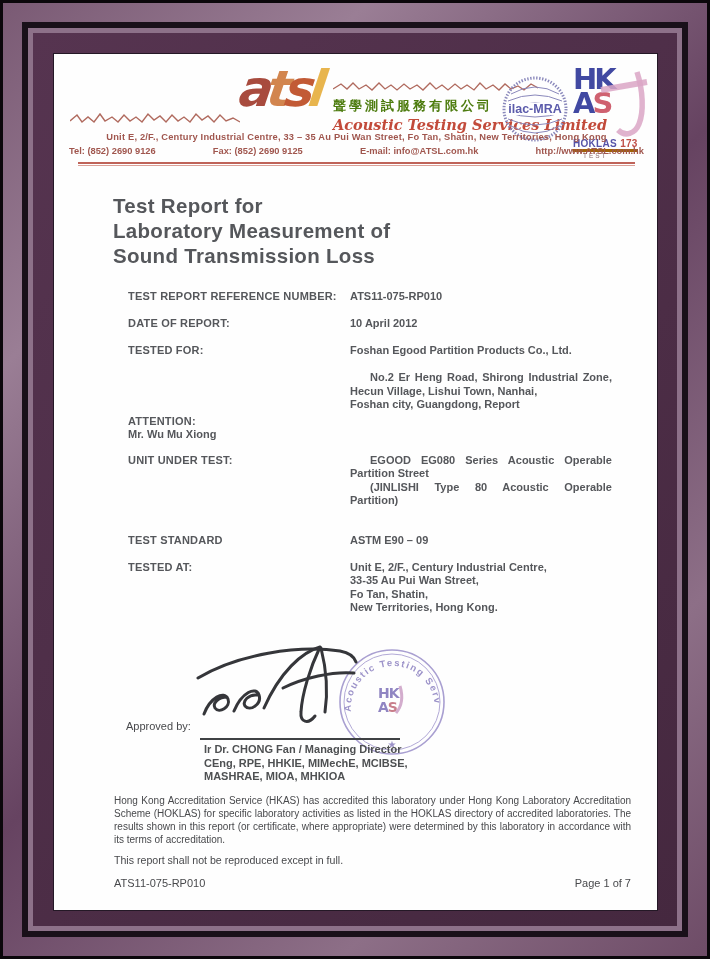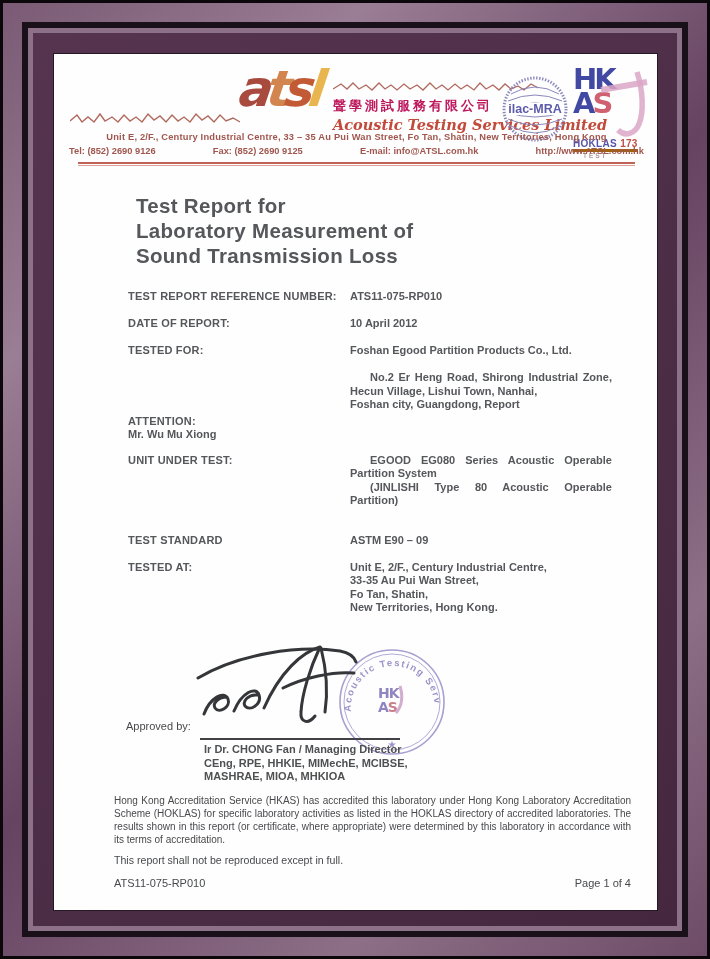--- a/index.html
+++ b/index.html
@@ -27,21 +27,21 @@
   .atsl {
     position:absolute; left:186px; top:10px; line-height:1;
     font-family:"DejaVu Sans", sans-serif;
     font-size:50px; font-weight:bold; font-style:italic;
     letter-spacing:-6px; transform:skewX(-8deg);
   }
   .atsl .l1{color:#a84b3e;} .atsl .l2{color:#d2854e;} .atsl .l3{color:#c25a35;} .atsl .l4{color:#e8b54e;}
   .zig-left { position:absolute; left:16px; top:58px; }
   .logo-right { position:absolute; left:279px; top:24px; width:215px; }
   .logo-cn {
-    font-size:13px; font-weight:bold; color:#be185d; letter-spacing:3px;
+    font-size:13px; font-weight:bold; color:#4d7c0f; letter-spacing:3px;
     white-space:nowrap; margin-top:1px;
   }
   .logo-en {
     font-family:"DejaVu Serif", serif; font-style:italic; font-weight:bold;
     font-size:14.5px; color:#c24a3a; white-space:nowrap; margin-top:1px;
   }
   .ilac { position:absolute; left:447px; top:18px; }
   .hkas { position:absolute; left:519px; top:14px; width:78px; text-align:left; }
   .hkas-hk, .hkas-as {
     font-family:"DejaVu Sans", sans-serif; font-weight:bold;
@@ -61,21 +61,21 @@
     position:absolute; left:15px; top:92px; width:575px;
     display:flex; justify-content:space-between;
     font-size:9.3px; font-weight:bold; color:#a0564e;
   }
   .rule {
     position:absolute; left:24px; top:108px; width:557px; height:4px;
     background:linear-gradient(#bf6359 0 2px, #fff 2px 2.7px, #dba198 2.7px 4px);
   }
   
   .title {
-    position:absolute; left:82px; top:139px;
+    position:absolute; left:59px; top:139px;
     font-size:20.5px; font-weight:bold; color:#55575b; line-height:25px; letter-spacing:.3px;
   }
   
   .fields { position:absolute; left:74px; top:236px; width:484px; }
   .frow { display:flex; margin-bottom:13.5px; }
   .frow.mb-xs { margin-bottom:3px; } .frow.mb-sm { margin-bottom:12px;flex-direction:column; } .frow.mb-lg { margin-bottom:26px; }
   .flabel { flex:none; width:222px; font-size:11px; font-weight:bold; color:#55575b; letter-spacing:.2px; line-height:13.5px; }
   .fvalue { flex:1; font-size:11px; font-weight:bold; color:#55575b; line-height:13.5px; }
   .fvalue .just { text-align:justify; text-align-last:justify;padding-left:20px; }
   
@@ -182,21 +182,21 @@
         </div>
       </div>
       <div class="frow mb-sm">
         <div class="flabel">ATTENTION:</div>
         <div class="fvalue">Mr. Wu Mu Xiong</div>
       </div>
       <div class="frow mb-lg">
         <div class="flabel">UNIT UNDER TEST:</div>
         <div class="fvalue">
           <div class="just">EGOOD EG080 Series Acoustic Operable</div>
-          <div>Partition System</div>
+          <div>Partition Street</div>
           <div class="just">(JINLISHI Type 80 Acoustic Operable</div>
           <div>Partition)</div>
         </div>
       </div>
       <div class="frow">
         <div class="flabel">TEST STANDARD</div>
         <div class="fvalue">ASTM E90 – 09</div>
       </div>
       <div class="frow">
         <div class="flabel">TESTED AT:</div>
@@ -242,17 +242,17 @@
     <div class="signer">
       <div>Ir Dr. CHONG Fan / Managing Director</div>
       <div>CEng, RPE, HHKIE, MIMechE, MCIBSE,</div>
       <div>MASHRAE, MIOA, MHKIOA</div>
     </div>
 
     <div class="accred">Hong Kong Accreditation Service (HKAS) has accredited this laboratory under Hong Kong Laboratory Accreditation Scheme (HOKLAS) for specific laboratory activities as listed in the HOKLAS directory of accredited laboratories. The results shown in this report (or certificate, where appropriate) were determined by this laboratory in accordance with its terms of accreditation.</div>
     <div class="repro">This report shall not be reproduced except in full.</div>
     <div class="pfooter">
       <span>ATS11-075-RP010</span>
-      <span>Page 1 of 4</span>
+      <span>Page 1 of 7</span>
     </div>
 
   </div>
 </div>
 
 </body></html>

